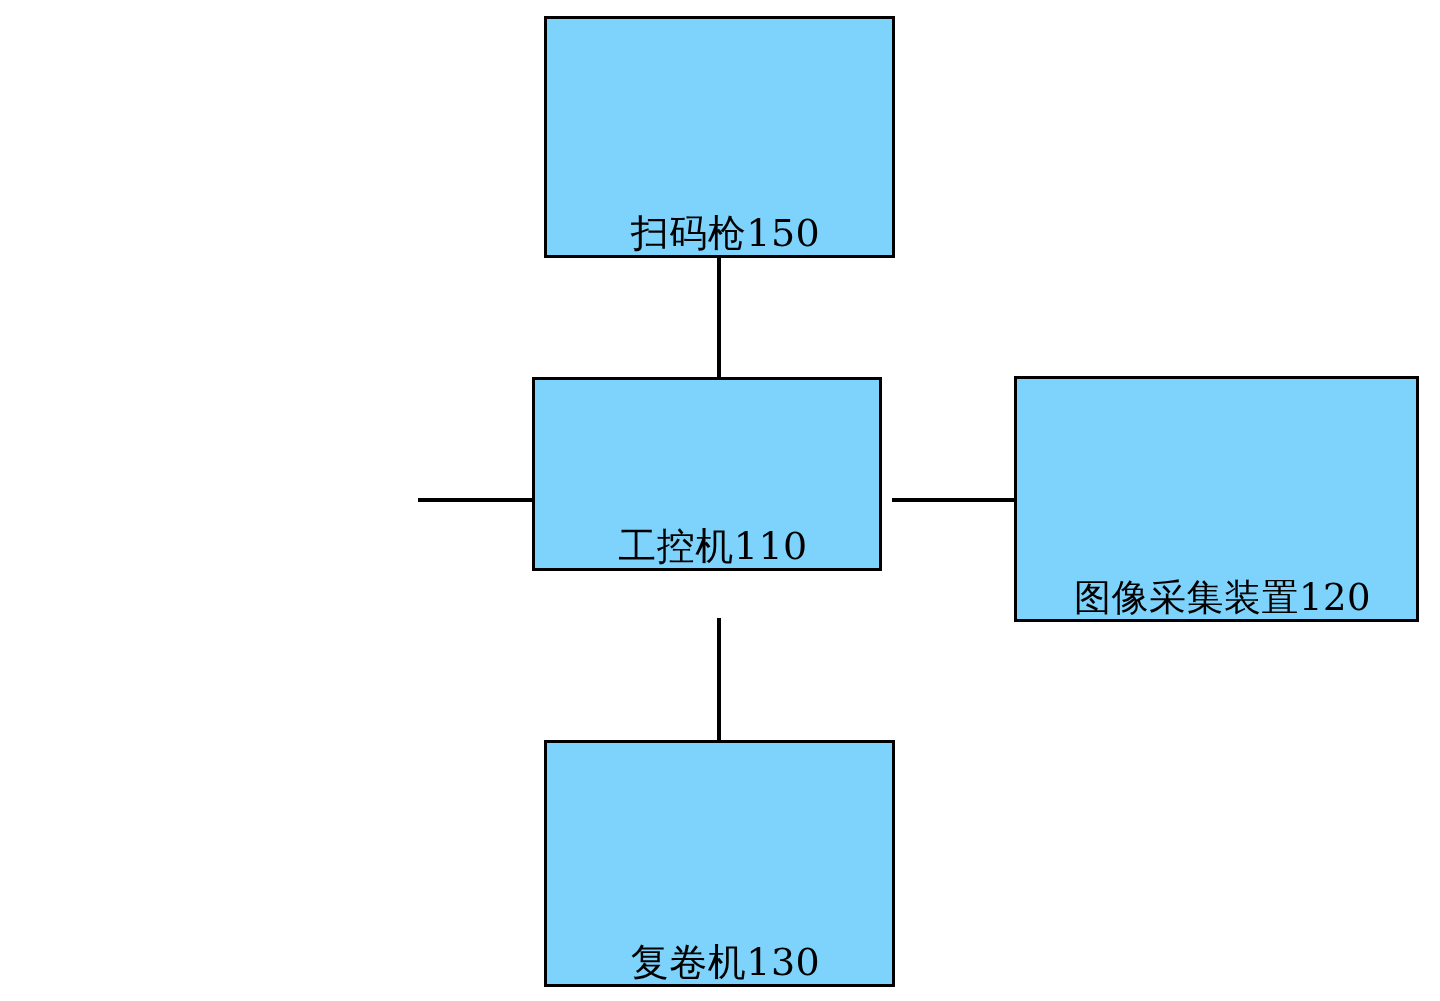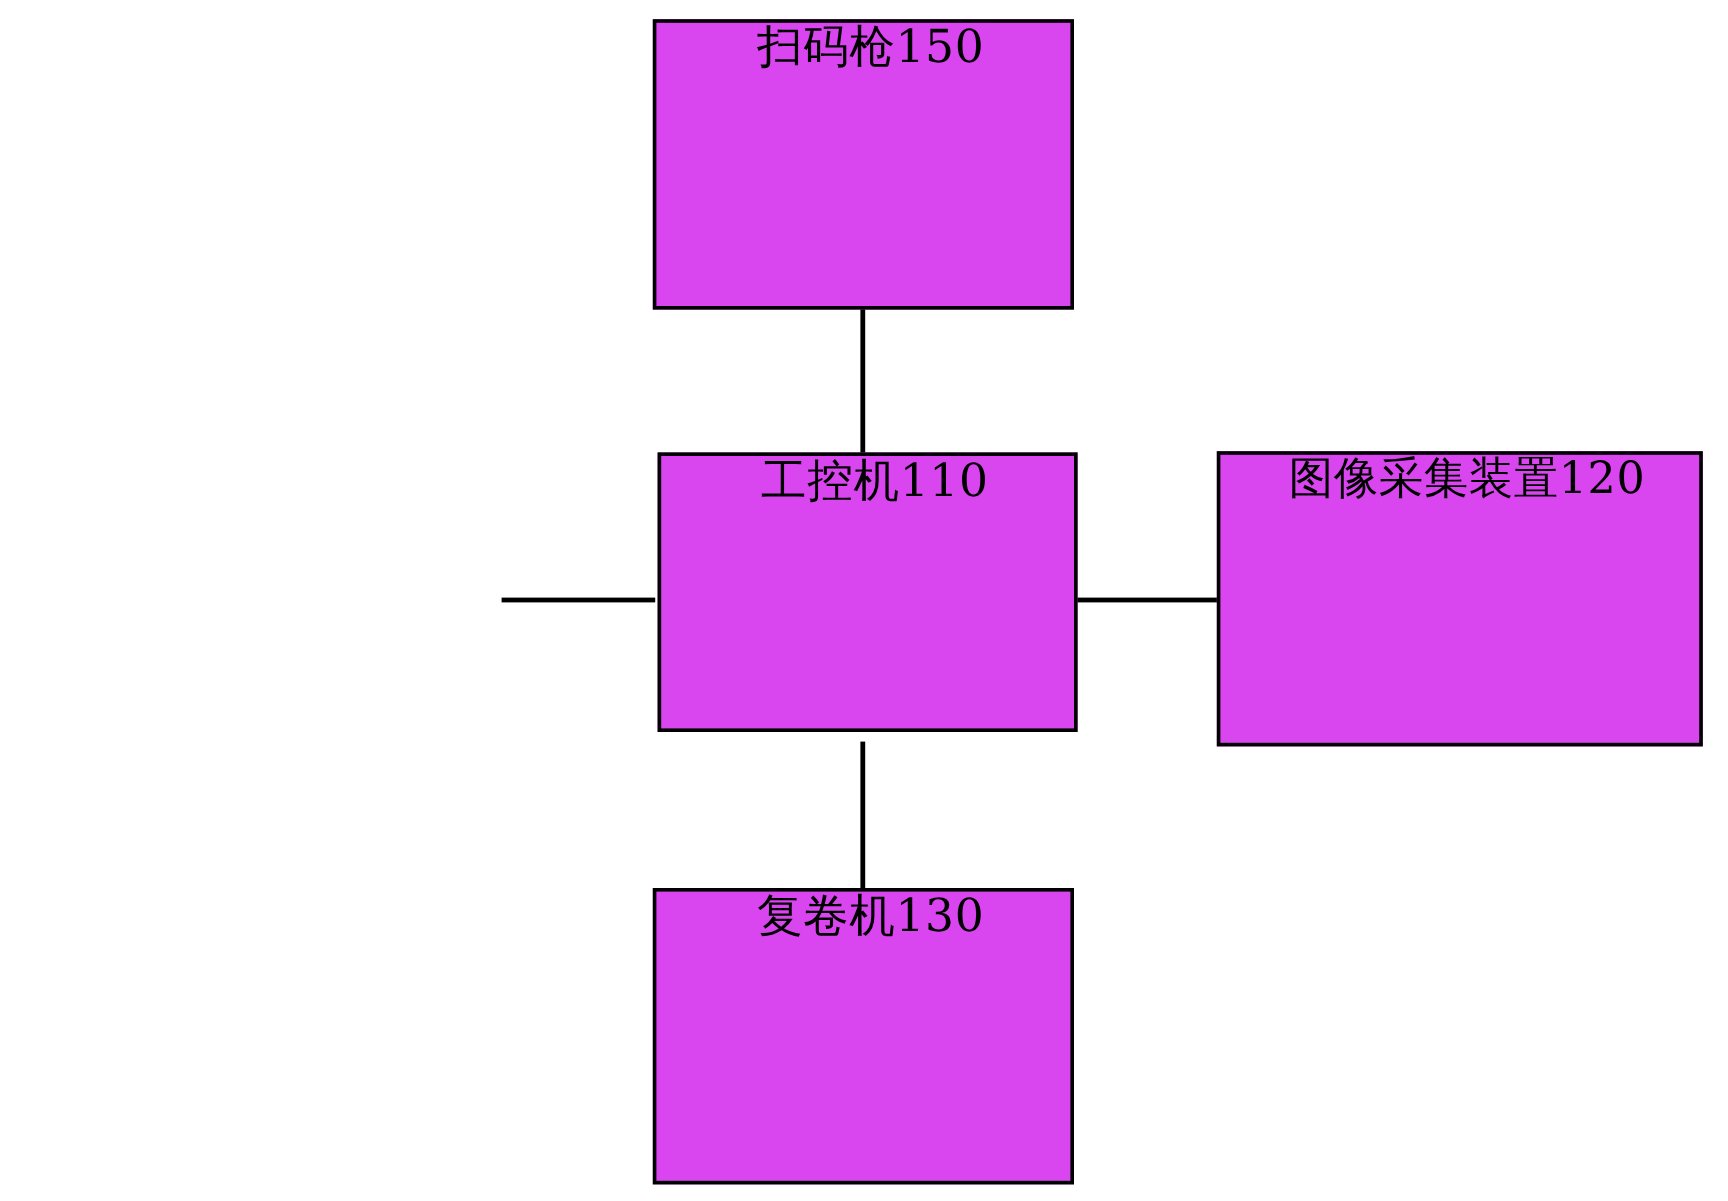--- a/index.html
+++ b/index.html
@@ -21,43 +21,43 @@
     left: 0;
     top: 0;
     width: 1440px;
     height: 1001px;
     background: #ffffff;
   }
 
   .node-box {
     position: absolute;
     box-sizing: border-box;
-    background: #d946ef;
+    background: #7dd3fc;
     border: 3px solid #000000;
     display: flex;
-    align-items: flex-start;
+    align-items: flex-end;
     justify-content: center;
     text-align: center;
     padding-left: 12px;
   }
 
   .node-label {
     font-family: "DejaVu Serif", "Liberation Serif", serif;
     font-size: 38px;
     line-height: 1.1;
     color: #000000;
     letter-spacing: 0.5px;
     white-space: nowrap;
     font-weight: 400;
   }
 
   
   #box-scanner   { left: 544px; top: 16px;  width: 351px; height: 242px; }
   #box-encoder   { left: 12px;  top: 376px; width: 408px; height: 246px; }
-  #box-ipc       { left: 548px; top: 377px; width: 350px; height: 233px; }
+  #box-ipc       { left: 532px; top: 377px; width: 350px; height: 194px; }
   #box-imaging   { left: 1014px;top: 376px; width: 405px; height: 246px; }
   #box-rewinder  { left: 544px; top: 740px; width: 351px; height: 247px; }
 
   #box-imaging .node-label { font-size: 37px; }
 
   
   .connector {
     position: absolute;
     background: #000000;
   }

